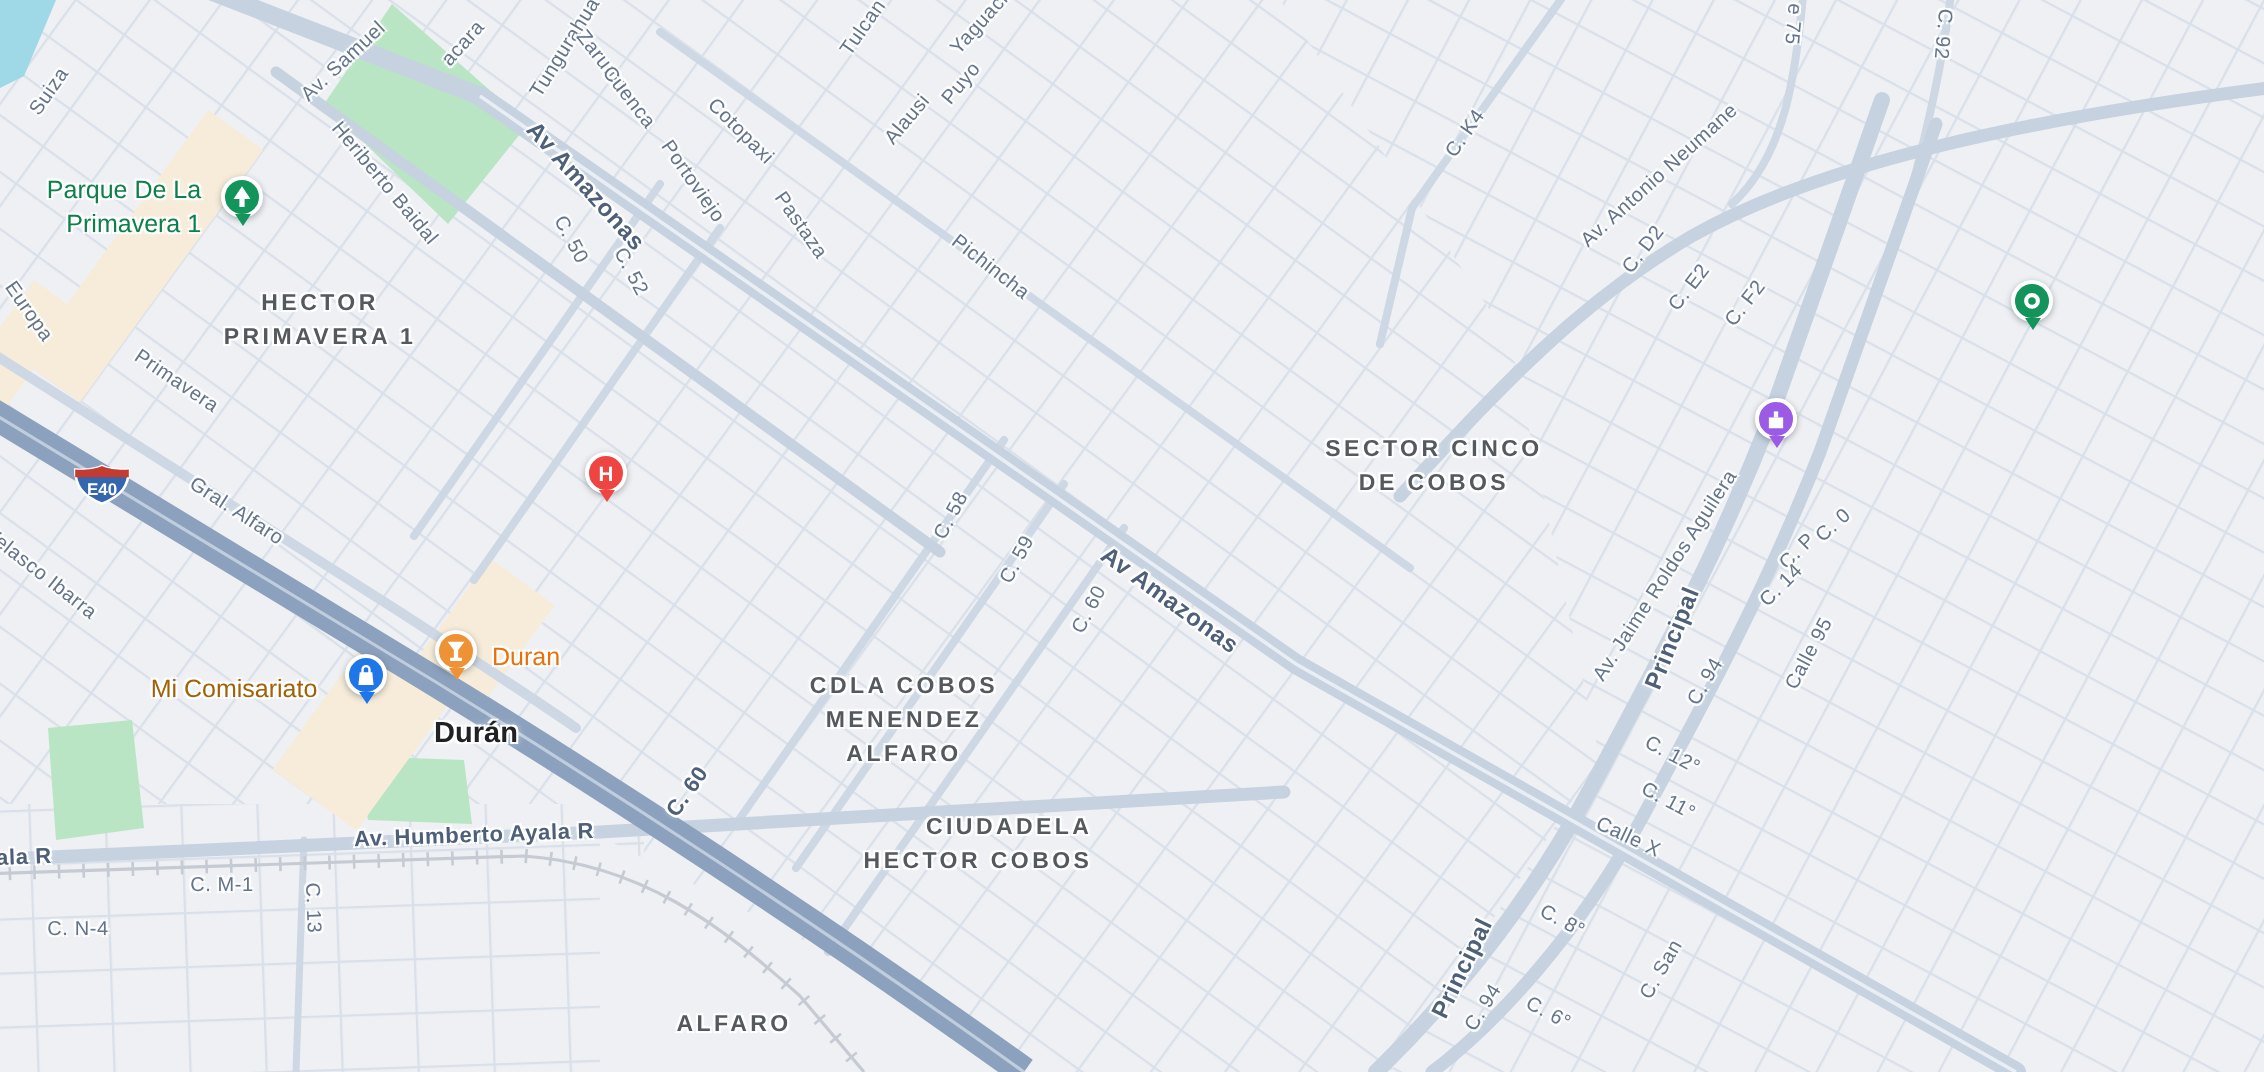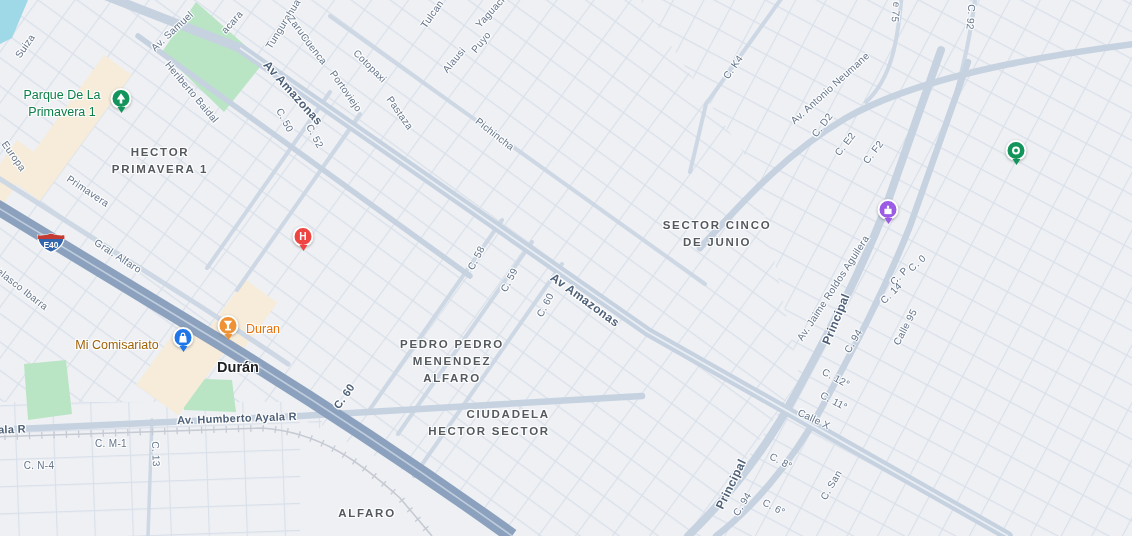--- a/index.html
+++ b/index.html
@@ -23,21 +23,21 @@
   .area-label{position:absolute;transform:translate(-50%,-50%);text-align:center;
     font-size:11.5px;font-weight:700;letter-spacing:.15em;color:var(--area-label);
     white-space:nowrap;line-height:17px;
     text-shadow:-1px -1px 0 #fff,1px -1px 0 #fff,-1px 1px 0 #fff,1px 1px 0 #fff,0 0 3px #fff;}
   .city-label{position:absolute;transform:translate(-50%,-50%);font-size:14.5px;
     font-weight:700;color:var(--city-label);white-space:nowrap;
     text-shadow:-1px -1px 0 #fff,1px -1px 0 #fff,-1px 1px 0 #fff,1px 1px 0 #fff,0 0 4px #fff;}
   .poi-label{position:absolute;font-size:12.5px;font-weight:400;line-height:17px;
     white-space:nowrap;pointer-events:auto;cursor:pointer;
     text-shadow:-1px -1px 0 #fff,1px -1px 0 #fff,-1px 1px 0 #fff,1px 1px 0 #fff,0 0 3px #fff;}
-  .poi-label.center{text-align:center;transform:translate(-50%,-50%);}
+  .poi-label.center{text-align:right;transform:translate(-50%,-50%);}
   .poi-label.left{transform:translate(0,-50%);}
   .pin{position:absolute;width:21px;height:21px;border-radius:50%;
     background:var(--pc,#1f76e8);border:2px solid #fff;box-sizing:border-box;
     transform:translate(-50%,-62%);box-shadow:0 1px 3px rgba(60,64,67,.4);
     display:flex;align-items:center;justify-content:center;pointer-events:auto;cursor:pointer;}
   .pin::after{content:"";position:absolute;left:50%;top:100%;margin-top:0px;
     transform:translateX(-50%);border:4.5px solid transparent;
     border-top:6px solid var(--pc,#1f76e8);}
   .pin svg{display:block;}
   .badge{position:absolute;transform:translate(-50%,-50%);pointer-events:none;}
@@ -189,30 +189,30 @@
       <span class="street-label" style="left: 781px; top: 461px; transform: translate(-50%, -50%) rotate(28deg);">C. 8°</span>
       <span class="street-label" style="left: 774px; top: 507px; transform: translate(-50%, -50%) rotate(28deg);">C. 6°</span>
       <span class="street-label" style="left: 831px; top: 485px; transform: translate(-50%, -50%) rotate(-60deg);">C. San</span>
       <span class="street-label" style="left: 742px; top: 504px; transform: translate(-50%, -50%) rotate(-58deg);">C. 94</span>
       <div class="area-label" style="left: 160px; top: 161px;">
         <div>HECTOR</div>
         <div>PRIMAVERA 1</div>
       </div>
       <div class="area-label" style="left: 717px; top: 234px;">
         <div>SECTOR CINCO</div>
-        <div>DE JUNIO</div>
+        <div>DE COBOS</div>
       </div>
       <div class="area-label" style="left: 452px; top: 361px;">
-        <div>PEDRO PEDRO</div>
+        <div>CDLA COBOS</div>
         <div>MENENDEZ</div>
         <div>ALFARO</div>
       </div>
       <div class="area-label" style="left: 489px; top: 423px; text-align: right;">
         <div>CIUDADELA</div>
-        <div>HECTOR SECTOR</div>
+        <div>HECTOR COBOS</div>
       </div>
       <div class="area-label" style="left: 367px; top: 513px;">
         <div>ALFARO</div>
       </div>
       <span class="city-label" style="left: 238px; top: 367px; pointer-events: auto;">Durán</span>
       <div class="poi-label center" style="left: 62px; top: 104px; color: rgb(13, 128, 73);">
         <div>Parque De La</div>
         <div>Primavera 1</div>
       </div>
       <div class="poi-label center" style="left: 117px; top: 345px; color: #a16207;">

